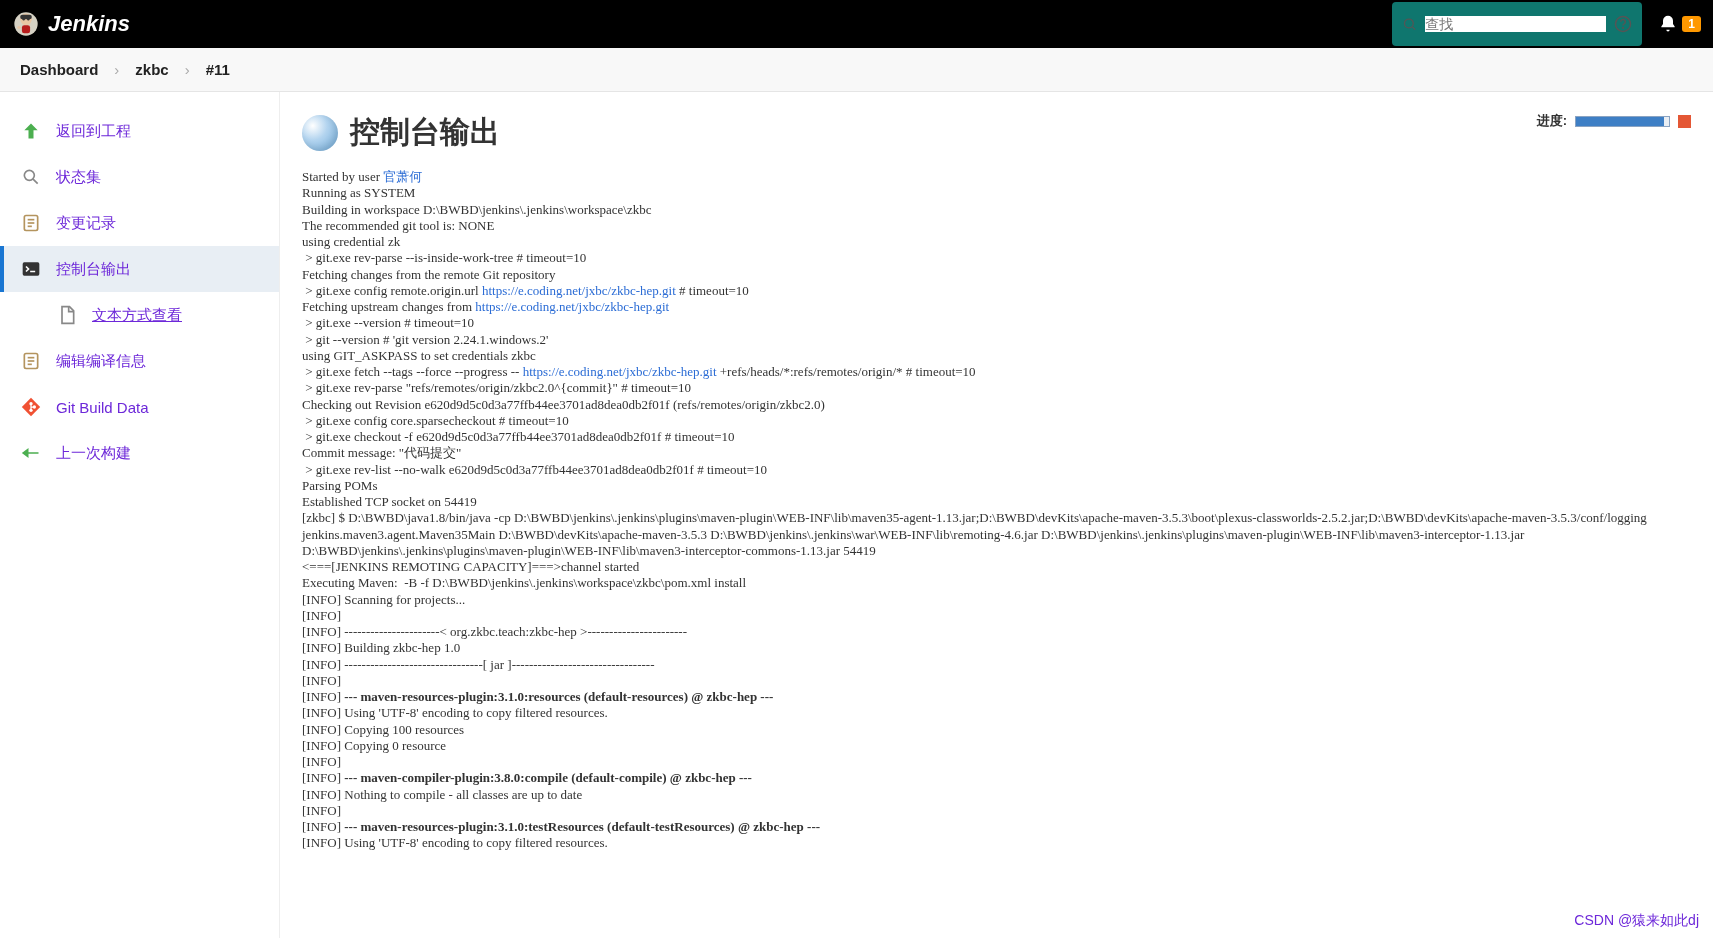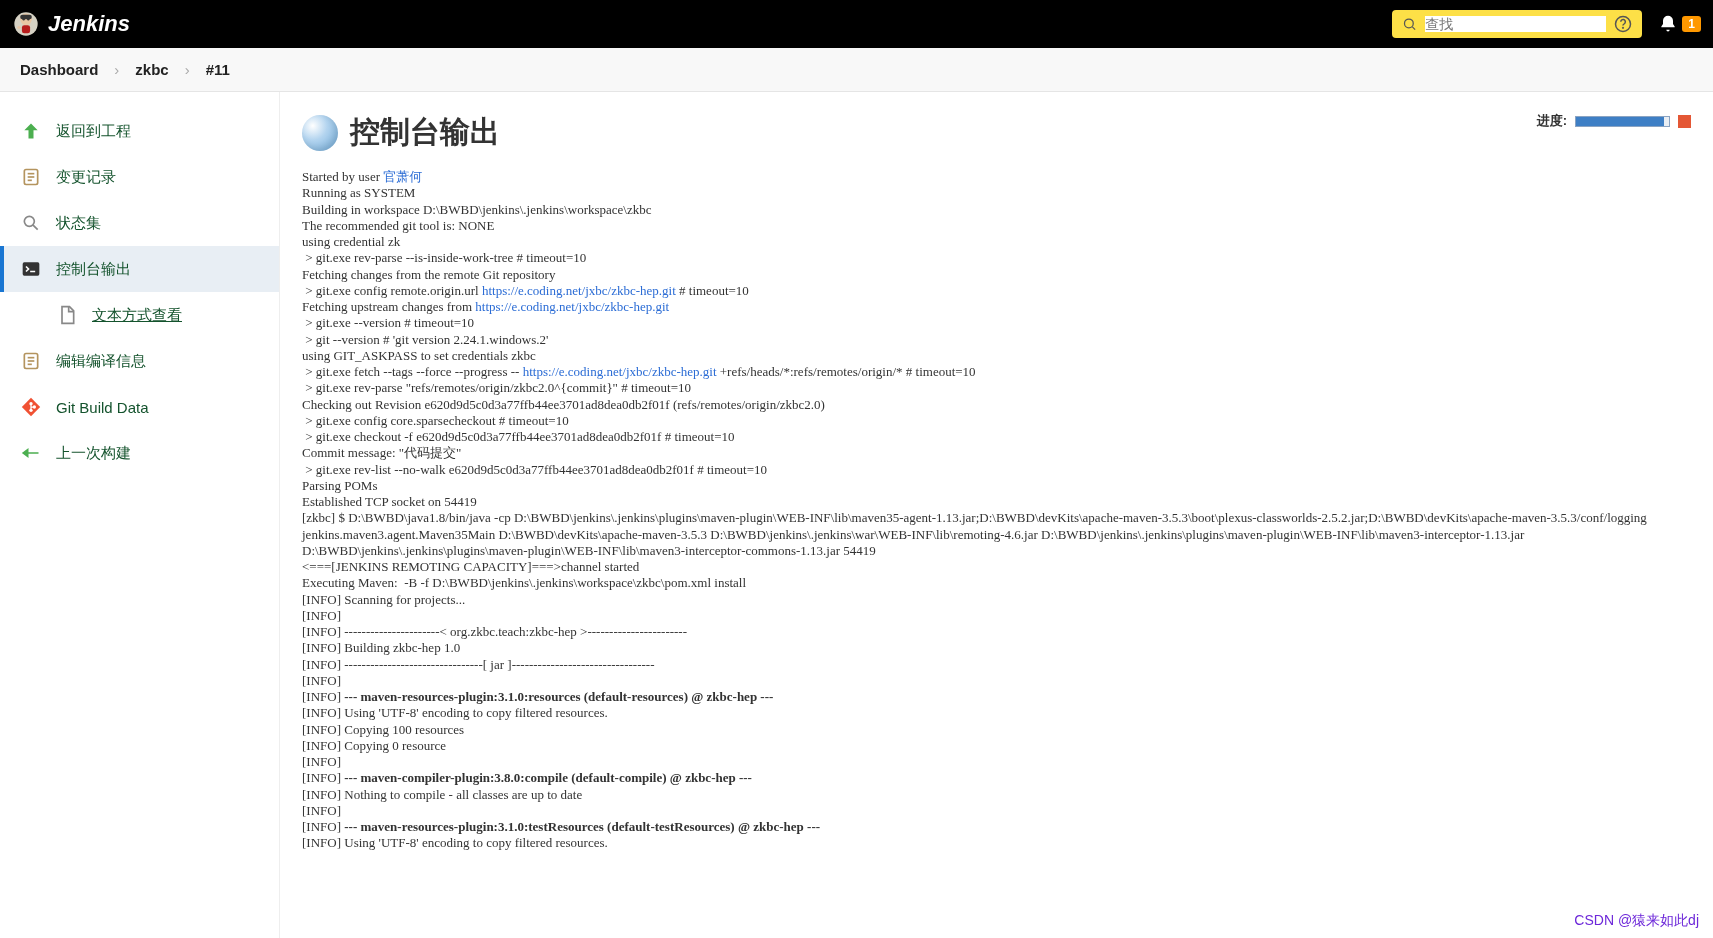--- a/index.html
+++ b/index.html
@@ -2,31 +2,31 @@
 <html><head>
 <meta charset="utf-8">
 <style>
 * { margin:0; padding:0; box-sizing:border-box; }
 body { font-family: Helvetica, Arial, sans-serif; font-size:14px; color:#333; }
 .header { background:#000; height:48px; display:flex; align-items:center; padding:0 12px; }
 .logo { display:flex; align-items:center; gap:8px; }
 .logo-svg { width:28px; height:28px; }
 .logo-text { color:#fff; font-size:22px; font-weight:bold;font-style:italic; }
 .header-right { margin-left:auto; display:flex; align-items:center; gap:16px; }
-.search-box { background:#fde047; border-radius:4px; display:flex; align-items:center; width:250px; height:28px; padding:2px 10px; gap:8px; }
+.search-box { background:#0f766e; border-radius:4px; display:flex; align-items:center; width:250px; height:44px; padding:2px 10px; gap:8px; }
 .search-box input { border:none; outline:none; flex:1; font-size:14px; }
 .help-circle { display:flex; align-items:center; justify-content:center; }
 .bell-wrap { display:flex; align-items:center; gap:4px; }
 .badge { background:#ff9800; color:#fff; font-weight:bold; border-radius:3px; padding:1px 6px; font-size:12px; }
 .breadcrumbs { background:#f8f8f8; border-bottom:1px solid #e5e5e5; height:44px; display:flex; align-items:center; padding:0 20px; gap:8px; font-size:15px; }
 .breadcrumbs a { color:#222; text-decoration:none; font-weight:bold; }
 .breadcrumbs .sep { color:#aaa; padding:0 8px; }
 .layout { display:flex; }
 .sidebar { width:280px; padding-top:16px; border-right:1px solid #eee; min-height:calc(100vh - 92px);}
-.nav-item { display:flex; align-items:center; gap:14px; padding:12px 20px; cursor:pointer; font-size:15px; color:#14532d; }
+.nav-item { display:flex; align-items:center; gap:14px; padding:12px 20px; cursor:pointer; font-size:15px; color:#6d28d9; }
 .nav-item.sub { padding-left:56px;text-decoration:underline; }
 .nav-item.active { background:#e8eef4; border-left:4px solid #1976d2; padding-left:16px; }
 .nav-icon { width:22px; height:22px; display:flex; align-items:center; justify-content:center; }
 .main { flex:1; padding:20px 22px; overflow-x:auto; }
 .page-head { display:flex; align-items:flex-start; justify-content:space-between; }
 .page-title-wrap { display:flex; align-items:center; gap:12px; }
 .orb { width:36px; height:36px; border-radius:50%; background:radial-gradient(circle at 30% 30%, #fff, #b3d4ef 40%, #6da9d8); box-shadow:inset -3px -3px 6px rgba(0,0,0,.1); }
 .page-title { font-size:30px; font-weight:bold; }
 .progress-wrap { display:flex; align-items:center; gap:8px; font-size:13px; font-weight:bold; }
 .progress { width:95px; height:11px; border:1px solid #8aa3c2; background:#e9eef4; position:relative; }
@@ -91,37 +91,37 @@
       <div class="nav-item">
         <span class="nav-icon">
           <svg width="20" height="20" viewBox="0 0 24 24">
             <path fill="#4caf50" d="M12 3l8 8h-5v10H9V11H4z"></path>
           </svg>
         </span>
         <span>返回到工程</span>
       </div>
       <div class="nav-item">
         <span class="nav-icon">
+          <svg width="20" height="20" viewBox="0 0 24 24" fill="none" stroke="#888" stroke-width="2">
+            <circle cx="10" cy="10" r="6"></circle>
+            <line x1="20" y1="20" x2="14.5" y2="14.5"></line>
+          </svg>
+        </span>
+        <span>状态集</span>
+      </div>
+      <div class="nav-item">
+        <span class="nav-icon">
           <svg width="20" height="20" viewBox="0 0 24 24">
             <rect x="4" y="3" width="16" height="18" rx="2" fill="none" stroke="#b4945e" stroke-width="2"></rect>
             <line x1="8" y1="8" x2="16" y2="8" stroke="#b4945e" stroke-width="2"></line>
             <line x1="8" y1="12" x2="16" y2="12" stroke="#b4945e" stroke-width="2"></line>
             <line x1="8" y1="16" x2="13" y2="16" stroke="#b4945e" stroke-width="2"></line>
           </svg>
         </span>
         <span>变更记录</span>
-      </div>
-      <div class="nav-item">
-        <span class="nav-icon">
-          <svg width="20" height="20" viewBox="0 0 24 24" fill="none" stroke="#888" stroke-width="2">
-            <circle cx="10" cy="10" r="6"></circle>
-            <line x1="20" y1="20" x2="14.5" y2="14.5"></line>
-          </svg>
-        </span>
-        <span>状态集</span>
       </div>
       <div class="nav-item active">
         <span class="nav-icon">
           <svg width="20" height="20" viewBox="0 0 24 24">
             <rect x="2" y="4" width="20" height="16" rx="2" fill="#333"></rect>
             <path d="M6 9l3 3-3 3M11 15h6" stroke="#fff" stroke-width="2" fill="none"></path>
           </svg>
         </span>
         <span>控制台输出</span>
       </div>

